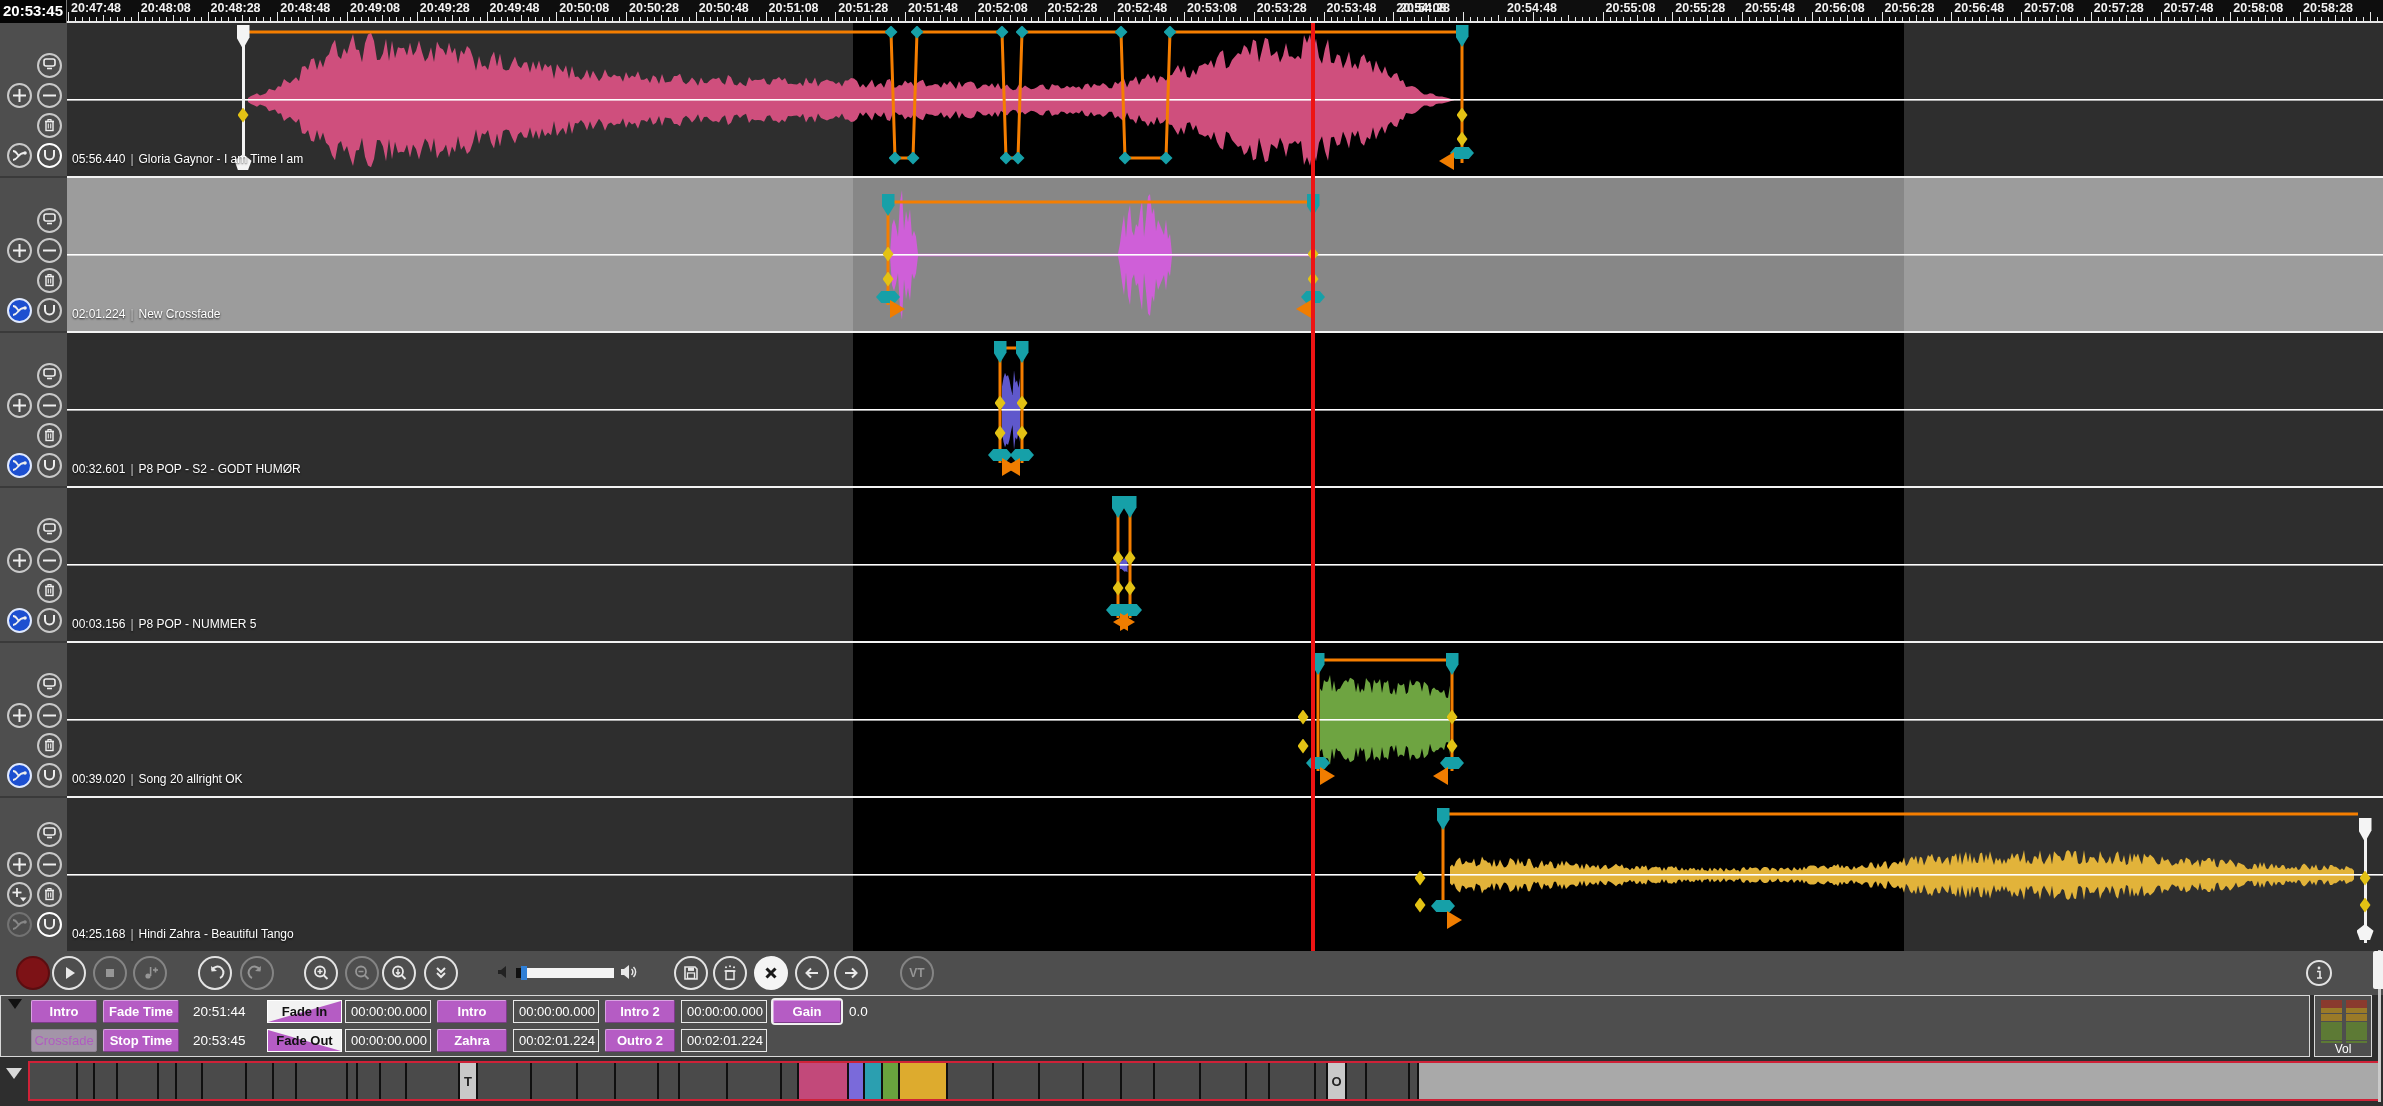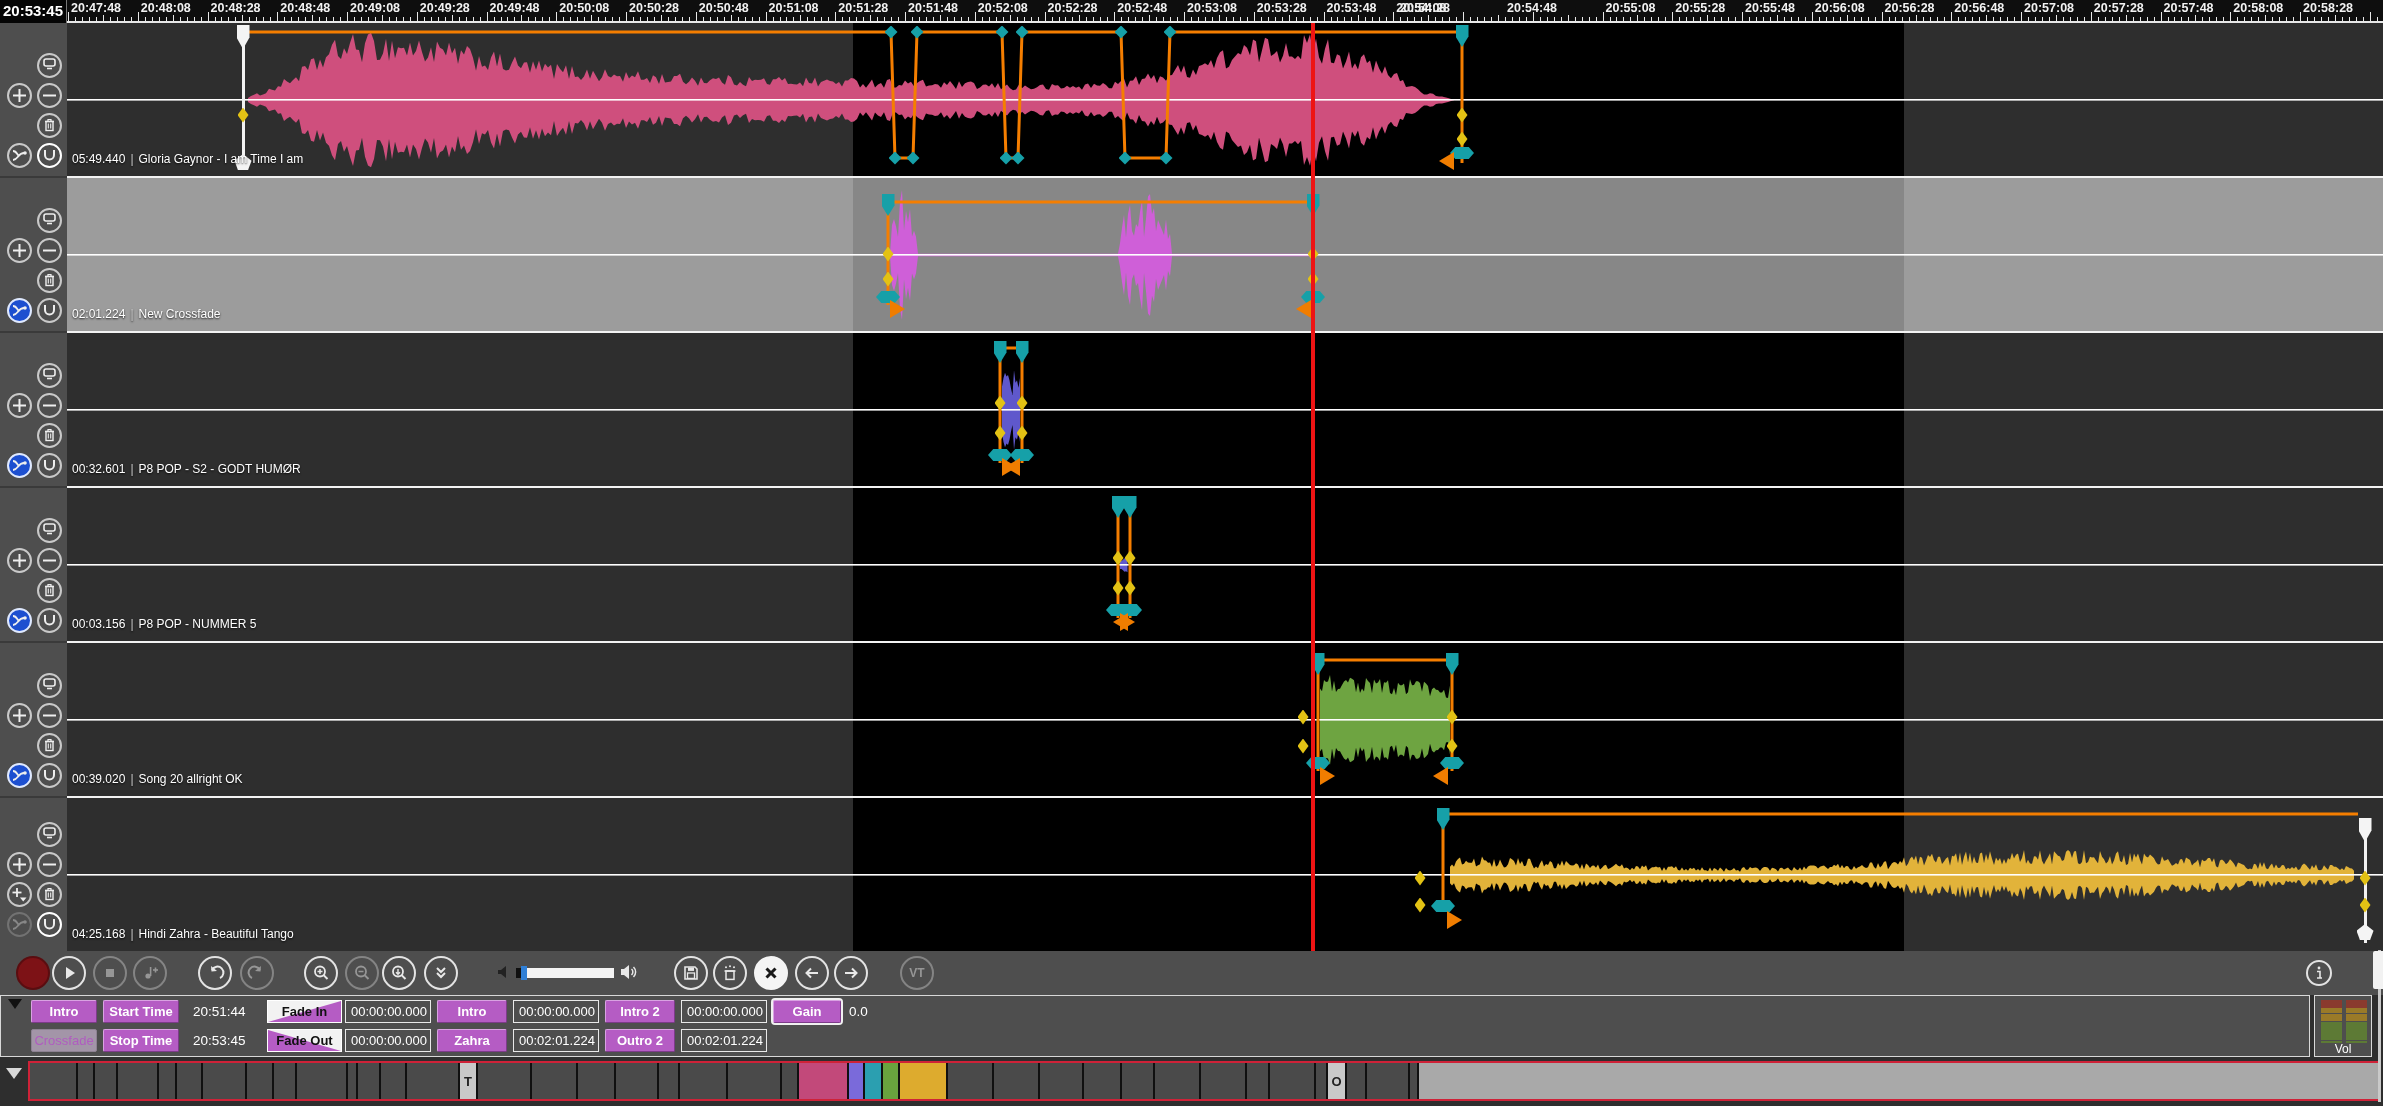--- a/index.html
+++ b/index.html
@@ -468,21 +468,21 @@
         <div class="abs diaT" style="left: 999.5px; top: 128.5px;"></div>
         <div class="abs diaT" style="left: 1011.5px; top: 128.5px;"></div>
         <div class="abs diaT" style="left: 1118.5px; top: 128.5px;"></div>
         <div class="abs diaT" style="left: 1159.5px; top: 128.5px;"></div>
         <div class="abs diaY" style="left: 237.5px; top: 84.5px;"></div>
         <div class="abs diaY" style="left: 1456.5px; top: 84.5px;"></div>
         <div class="abs diaY" style="left: 1456.5px; top: 108.5px;"></div>
         <div class="abs flatT" style="left: 1450px; top: 124px;"></div>
         <div class="abs hatW" style="left: 234.5px; top: 131px;"></div>
         <div class="abs triL" style="left: 1439px; top: 129px;"></div>
-        <div class="abs tracklabel" style="left: 72px; top: 129px;"><span>05:49.440</span><span class="pipe">|</span><span>Gloria Gaynor - I am Time I am</span></div>
+        <div class="abs tracklabel" style="left: 72px; top: 129px;"><span>05:56.440</span><span class="pipe">|</span><span>Gloria Gaynor - I am Time I am</span></div>
       </div>
       <div class="abs sep" style="top: 176px;"></div>
       <div class="abs trackrow" style="top: 178px; height: 155px; background: rgb(156, 156, 156);">
         <div class="abs band" style="left: 853px; width: 1051px; background: rgb(135, 135, 135);"></div>
         <svg width="2383" height="155" viewBox="0 0 2383 155" class="abs wavesvg">
           <path d="M888 77L888 75.8L890 75.8L892 47.0L894 41.1L896 48.3L898 58.8L900 23.7L902 11.9L904 52.5L906 32.8L908 44.3L910 31.1L912 58.5L914 52.8L916 58.7L918 75.8L920 75.8L922 75.8L924 75.8L926 75.8L928 75.8L930 75.8L932 75.8L934 75.8L936 75.8L938 75.8L940 75.8L942 75.8L944 75.8L946 75.8L948 75.8L950 75.8L952 75.8L954 75.8L956 75.8L958 75.8L960 75.8L962 75.8L964 75.8L966 75.8L968 75.8L970 75.8L972 75.8L974 75.8L976 75.8L978 75.8L980 75.8L982 75.8L984 75.8L986 75.8L988 75.8L990 75.8L992 75.8L994 75.8L996 75.8L998 75.8L1000 75.8L1002 75.8L1004 75.8L1006 75.8L1008 75.8L1010 75.8L1012 75.8L1014 75.8L1016 75.8L1018 75.8L1020 75.8L1022 75.8L1024 75.8L1026 75.8L1028 75.8L1030 75.8L1032 75.8L1034 75.8L1036 75.8L1038 75.8L1040 75.8L1042 75.8L1044 75.8L1046 75.8L1048 75.8L1050 75.8L1052 75.8L1054 75.8L1056 75.8L1058 75.8L1060 75.8L1062 75.8L1064 75.8L1066 75.8L1068 75.8L1070 75.8L1072 75.8L1074 75.8L1076 75.8L1078 75.8L1080 75.8L1082 75.8L1084 75.8L1086 75.8L1088 75.8L1090 75.8L1092 75.8L1094 75.8L1096 75.8L1098 75.8L1100 75.8L1102 75.8L1104 75.8L1106 75.8L1108 75.8L1110 75.8L1112 75.8L1114 75.8L1116 75.8L1118 75.8L1120 65.3L1122 49.8L1124 36.8L1126 59.5L1128 36.0L1130 27.1L1132 53.1L1134 57.7L1136 46.1L1138 49.0L1140 33.9L1142 21.8L1144 58.9L1146 40.4L1148 18.4L1150 16.0L1152 36.3L1154 29.9L1156 53.0L1158 42.0L1160 47.0L1162 51.9L1164 56.9L1166 41.4L1168 60.9L1170 55.8L1172 75.8L1174 75.8L1176 75.8L1178 75.8L1180 75.8L1182 75.8L1184 75.8L1186 75.8L1188 75.8L1190 75.8L1192 75.8L1194 75.8L1196 75.8L1198 75.8L1200 75.8L1202 75.8L1204 75.8L1206 75.8L1208 75.8L1210 75.8L1212 75.8L1214 75.8L1216 75.8L1218 75.8L1220 75.8L1222 75.8L1224 75.8L1226 75.8L1228 75.8L1230 75.8L1232 75.8L1234 75.8L1236 75.8L1238 75.8L1240 75.8L1242 75.8L1244 75.8L1246 75.8L1248 75.8L1250 75.8L1252 75.8L1254 75.8L1256 75.8L1258 75.8L1260 75.8L1262 75.8L1264 75.8L1266 75.8L1268 75.8L1270 75.8L1272 75.8L1274 75.8L1276 75.8L1278 75.8L1280 75.8L1282 75.8L1284 75.8L1286 75.8L1288 75.8L1290 75.8L1292 75.8L1294 75.8L1296 75.8L1298 75.8L1300 75.8L1302 75.8L1304 75.8L1306 75.8L1308 75.8L1310 75.8L1312 75.8L1312 78.2L1310 78.2L1308 78.2L1306 78.2L1304 78.2L1302 78.2L1300 78.2L1298 78.2L1296 78.2L1294 78.2L1292 78.2L1290 78.2L1288 78.2L1286 78.2L1284 78.2L1282 78.2L1280 78.2L1278 78.2L1276 78.2L1274 78.2L1272 78.2L1270 78.2L1268 78.2L1266 78.2L1264 78.2L1262 78.2L1260 78.2L1258 78.2L1256 78.2L1254 78.2L1252 78.2L1250 78.2L1248 78.2L1246 78.2L1244 78.2L1242 78.2L1240 78.2L1238 78.2L1236 78.2L1234 78.2L1232 78.2L1230 78.2L1228 78.2L1226 78.2L1224 78.2L1222 78.2L1220 78.2L1218 78.2L1216 78.2L1214 78.2L1212 78.2L1210 78.2L1208 78.2L1206 78.2L1204 78.2L1202 78.2L1200 78.2L1198 78.2L1196 78.2L1194 78.2L1192 78.2L1190 78.2L1188 78.2L1186 78.2L1184 78.2L1182 78.2L1180 78.2L1178 78.2L1176 78.2L1174 78.2L1172 78.2L1170 98.2L1168 93.1L1166 112.6L1164 97.1L1162 102.1L1160 107.0L1158 112.0L1156 101.0L1154 124.1L1152 117.7L1150 138.0L1148 135.6L1146 113.6L1144 95.1L1142 132.2L1140 120.1L1138 105.0L1136 107.9L1134 96.3L1132 100.9L1130 126.9L1128 118.0L1126 94.5L1124 117.2L1122 104.2L1120 88.7L1118 78.2L1116 78.2L1114 78.2L1112 78.2L1110 78.2L1108 78.2L1106 78.2L1104 78.2L1102 78.2L1100 78.2L1098 78.2L1096 78.2L1094 78.2L1092 78.2L1090 78.2L1088 78.2L1086 78.2L1084 78.2L1082 78.2L1080 78.2L1078 78.2L1076 78.2L1074 78.2L1072 78.2L1070 78.2L1068 78.2L1066 78.2L1064 78.2L1062 78.2L1060 78.2L1058 78.2L1056 78.2L1054 78.2L1052 78.2L1050 78.2L1048 78.2L1046 78.2L1044 78.2L1042 78.2L1040 78.2L1038 78.2L1036 78.2L1034 78.2L1032 78.2L1030 78.2L1028 78.2L1026 78.2L1024 78.2L1022 78.2L1020 78.2L1018 78.2L1016 78.2L1014 78.2L1012 78.2L1010 78.2L1008 78.2L1006 78.2L1004 78.2L1002 78.2L1000 78.2L998 78.2L996 78.2L994 78.2L992 78.2L990 78.2L988 78.2L986 78.2L984 78.2L982 78.2L980 78.2L978 78.2L976 78.2L974 78.2L972 78.2L970 78.2L968 78.2L966 78.2L964 78.2L962 78.2L960 78.2L958 78.2L956 78.2L954 78.2L952 78.2L950 78.2L948 78.2L946 78.2L944 78.2L942 78.2L940 78.2L938 78.2L936 78.2L934 78.2L932 78.2L930 78.2L928 78.2L926 78.2L924 78.2L922 78.2L920 78.2L918 78.2L916 95.3L914 101.2L912 95.5L910 122.9L908 109.7L906 121.2L904 101.5L902 142.1L900 130.3L898 95.2L896 105.7L894 112.9L892 107.0L890 78.2L888 78.2Z" fill="#cf5fd8"></path>
           <rect x="67" y="76" width="2316" height="1.6" fill="#ffffff"></rect>
           <polyline points="888,127 888,24 1313,24 1313,127" fill="none" stroke="#f57e00" stroke-width="3"></polyline>
         </svg>
         <div class="abs flagT" style="left: 881.5px; top: 16px;"></div>
@@ -925,21 +925,21 @@
         </svg></div>
       <div class="abs tbtn" style="left: 2306px; width: 26px; height: 26px; top: 9px;">
         <svg width="16" height="16" viewBox="0 0 16 16">
           <circle cx="8" cy="3" r="1.4" fill="#e8e8e8"></circle>
           <path d="M6 6.5 H9 V13 M6 13 H11" stroke="#e8e8e8" stroke-width="1.6" fill="none"></path>
         </svg>
       </div>
     </div>
   <div class="abs" id="editor">
     <div class="abs pbtn" style="left:30px;top:4px;width:66px;">Intro</div>
-    <div class="abs pbtn" style="left:102px;top:4px;width:76px;">Start Time</div>
+    <div class="abs pbtn" style="left:102px;top:4px;width:76px;">Fade Time</div>
     <div class="abs pval" style="left:192px;top:4px;">20:51:44</div>
     <div class="fadebtn" style="left:266px;top:4px;width:75px;">
         <div class="wedge in"></div>
         <div class="lbl">Fade In</div>
       </div>
     <div class="abs vbox" style="left:344px;top:4px;width:86px;">00:00:00.000</div>
     <div class="abs pbtn" style="left:436px;top:4px;width:70px;">Intro</div>
     <div class="abs vbox" style="left:512px;top:4px;width:86px;">00:00:00.000</div>
     <div class="abs pbtn" style="left:604px;top:4px;width:70px;">Intro 2</div>
     <div class="abs vbox" style="left:680px;top:4px;width:86px;">00:00:00.000</div>

